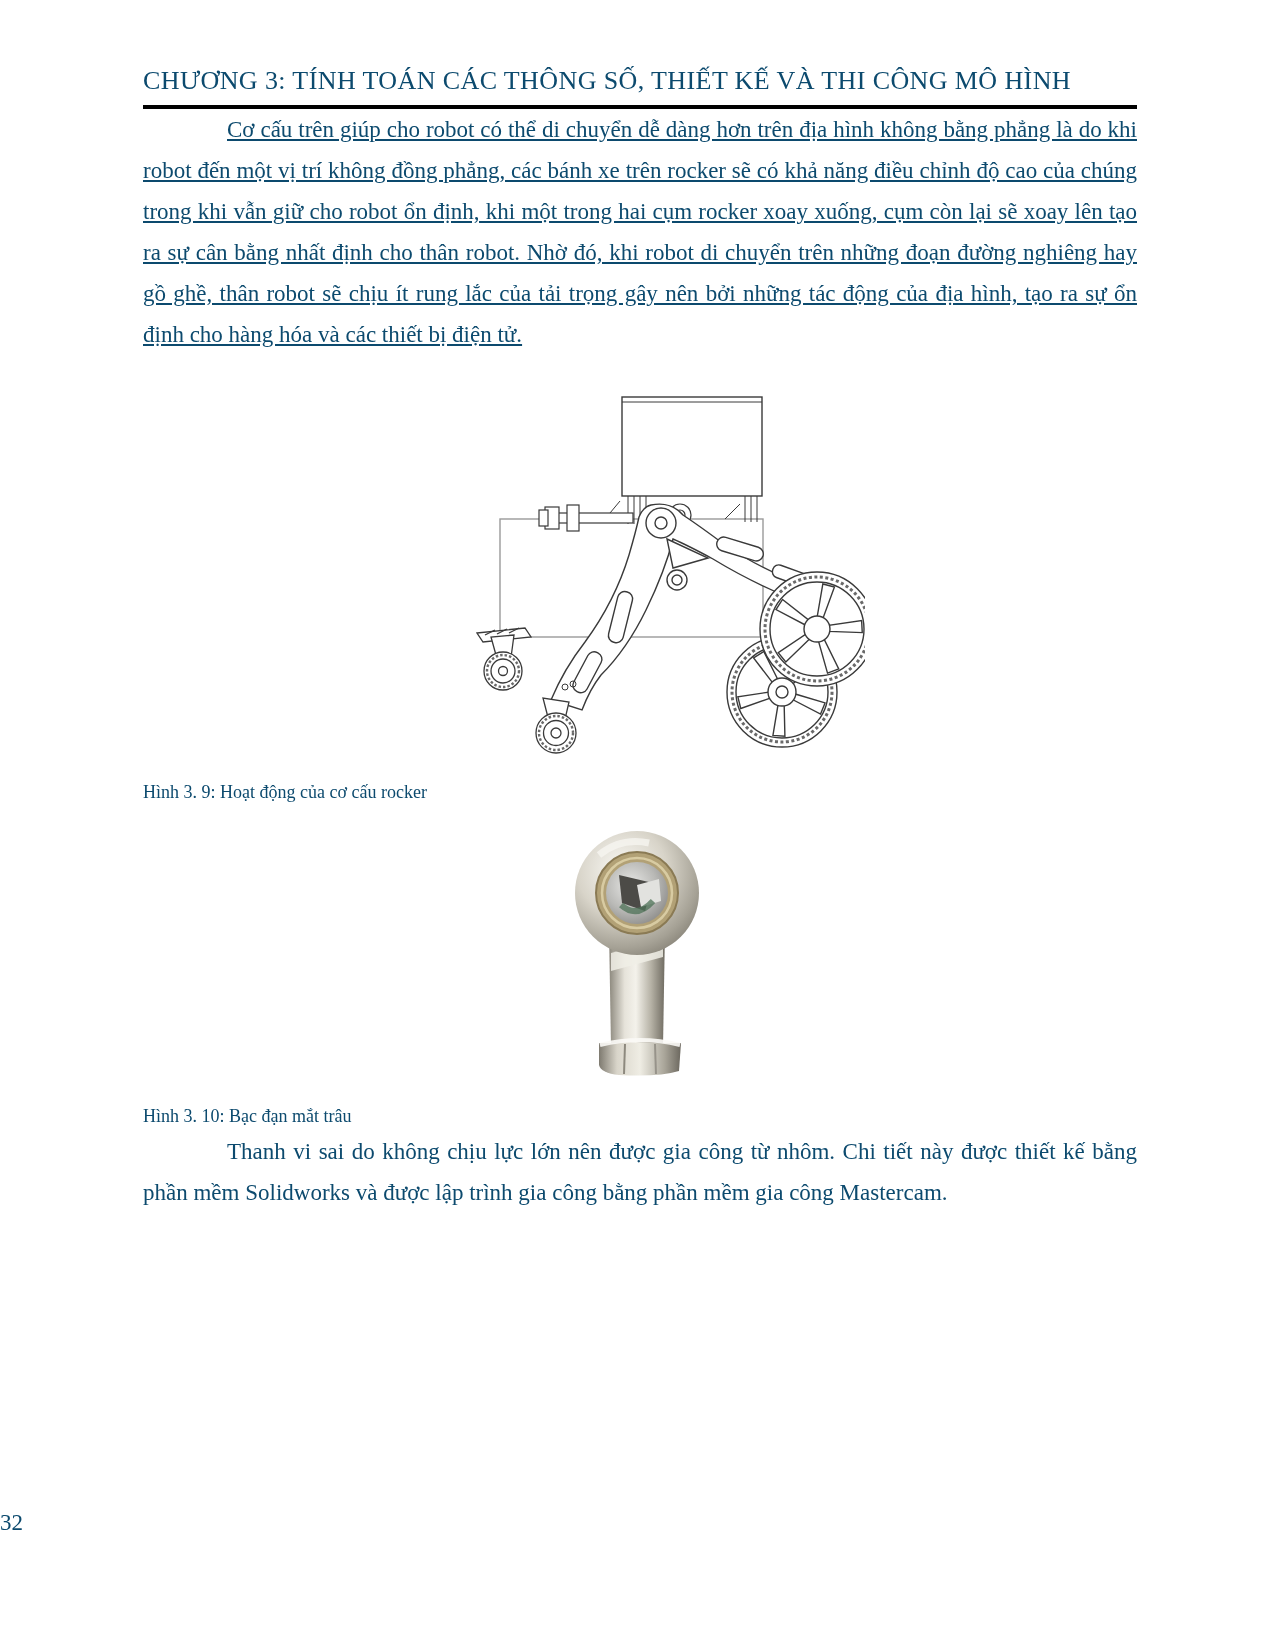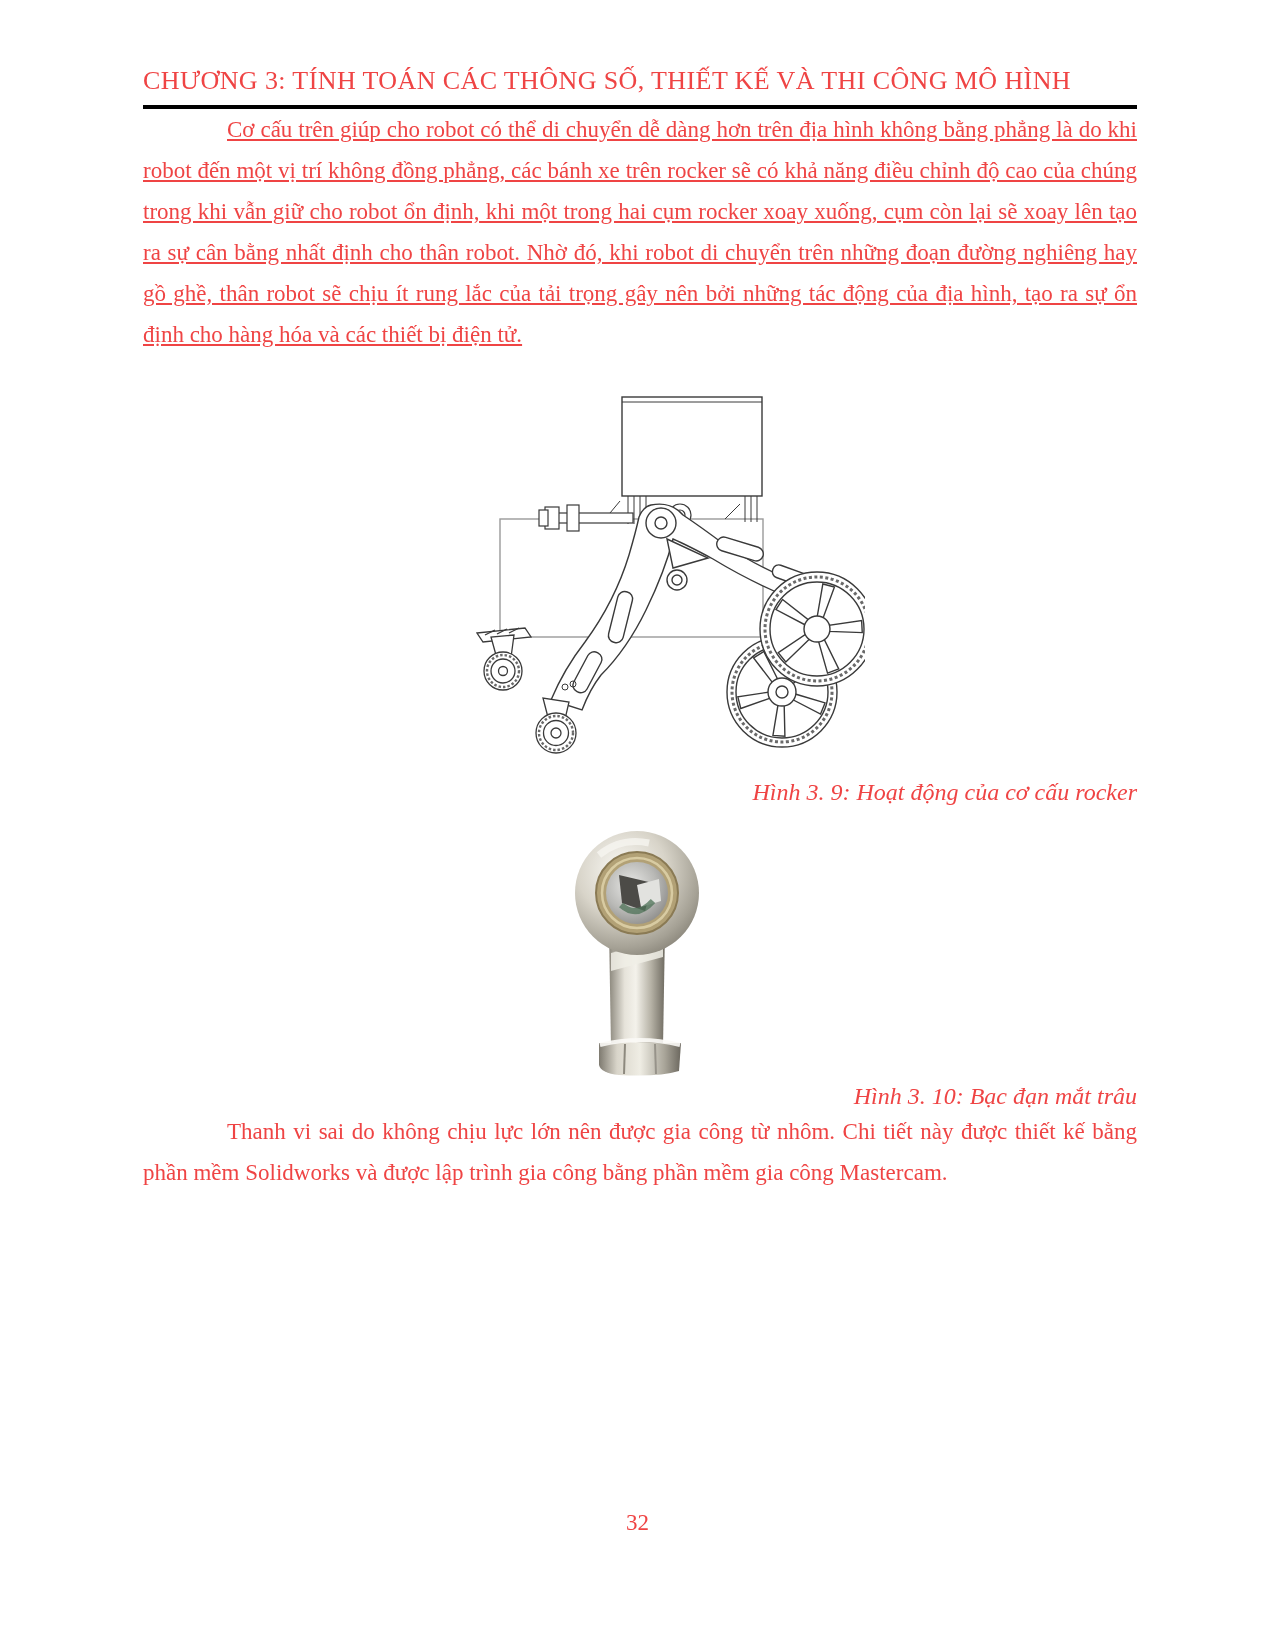--- a/index.html
+++ b/index.html
@@ -3,21 +3,21 @@
 <meta charset="utf-8">
 <style>
   * { margin:0; padding:0; box-sizing:border-box; }
   html,body { background:#808080; }
   .page {
     position:relative;
     width:1275px; height:1650px;
     margin:0 auto;
     background:#ffffff;
     font-family:"Liberation Serif", serif;
-    color:#ef4444;
+    color:#0c4a6e;
     overflow:hidden;
   }
   .content { padding:64px 138px 0 143px; }
   .chapter-header {
     font-size:26px;
     font-weight:normal;
     letter-spacing:0.4px;
     line-height:34px;
     padding-bottom:7px;
     border-bottom:4px solid #000;
@@ -31,32 +31,31 @@
     margin:0;
   }
   .par-1 { margin-top:8px;text-decoration:underline; }
   .par-2 { margin-top:6px; }
   .par-3 { margin-top:16px; }
   .par-4 { margin-top:24px; }
   .figure-block { text-align:center; }
   .fig-rocker { margin-top:14px; }
   .fig-photo  { margin-top:18px; }
   .figure-caption {
-    font-size:24px;
-    font-style:italic;
-    text-align:right;
+    font-size:18px;
+    text-align:left;
     line-height:30px;
   }
   .caption-9  { margin-top:12px; }
-  .caption-10 { }
+  .caption-10 { margin-top:20px; }
   .page-number {
     position:absolute;
     left:0; right:0;
     top:1510px;
-    text-align:center;
+    text-align:left;
     font-size:23px;
   }
 </style>
 </head>
 <body>
 
 <div class="page">
   <div class="content">
 
     <h1 class="chapter-header">CHƯƠNG 3: TÍNH TOÁN CÁC THÔNG SỐ, THIẾT KẾ VÀ THI CÔNG MÔ HÌNH</h1>

